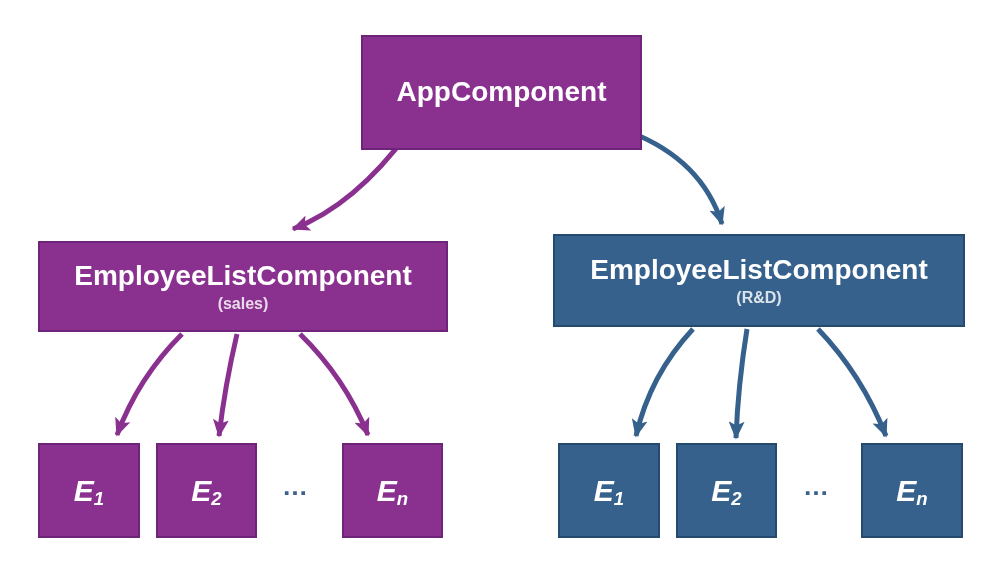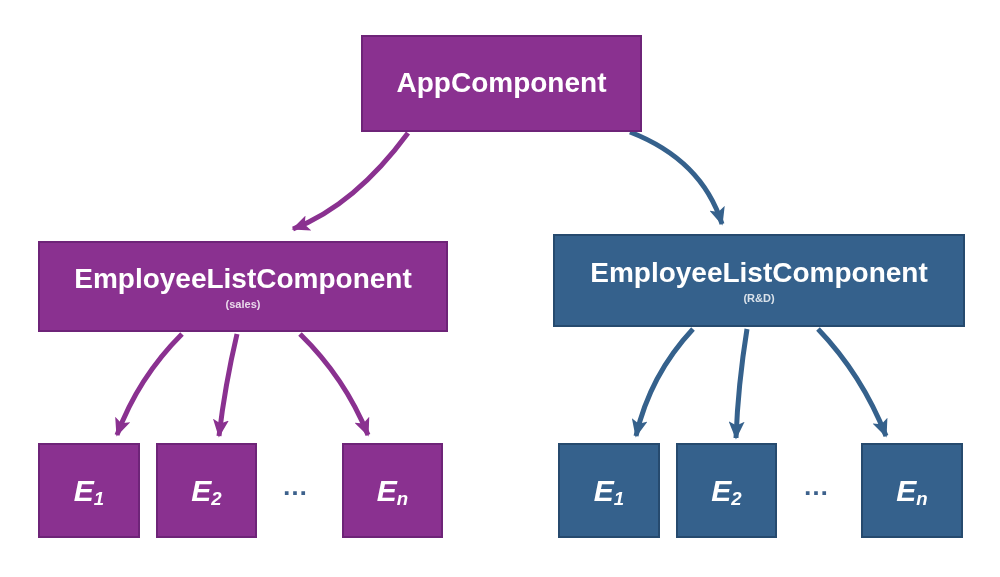--- a/index.html
+++ b/index.html
@@ -29,22 +29,22 @@
   .node{
     position:absolute;
     display:flex;flex-direction:column;align-items:center;justify-content:center;
     color:var(--node-text);
     font-weight:bold;
     text-align:center;
   }
   .node.purple{background:var(--purple);border:2px solid var(--purple-border);}
   .node.blue{background:var(--blue);border:2px solid var(--blue-border);}
   .node-title{font-size:28px;line-height:1.15;font-weight:bold;}
-  .node-sub{font-size:11px;font-weight:bold;color:var(--sub-text);margin-top:2px;}
-  .root-node{left:361px;top:35px;width:281px;height:97px;}
+  .node-sub{font-size:16px;font-weight:bold;color:var(--sub-text);margin-top:2px;}
+  .root-node{left:361px;top:35px;width:281px;height:115px;}
   .parent-sales{left:38px;top:241px;width:410px;height:91px;}
   .parent-rnd{left:553px;top:234px;width:412px;height:93px;}
   .child{font-size:30px;font-style:italic;}
   .child .sub{font-size:62%;position:relative;top:0.22em;font-weight:bold;}
   .c-sales-1{left:38px;top:443px;width:102px;height:95px;}
   .c-sales-2{left:156px;top:443px;width:101px;height:95px;}
   .c-sales-n{left:342px;top:443px;width:101px;height:95px;}
   .c-rnd-1{left:558px;top:443px;width:102px;height:95px;}
   .c-rnd-2{left:676px;top:443px;width:101px;height:95px;}
   .c-rnd-n{left:861px;top:443px;width:102px;height:95px;}

